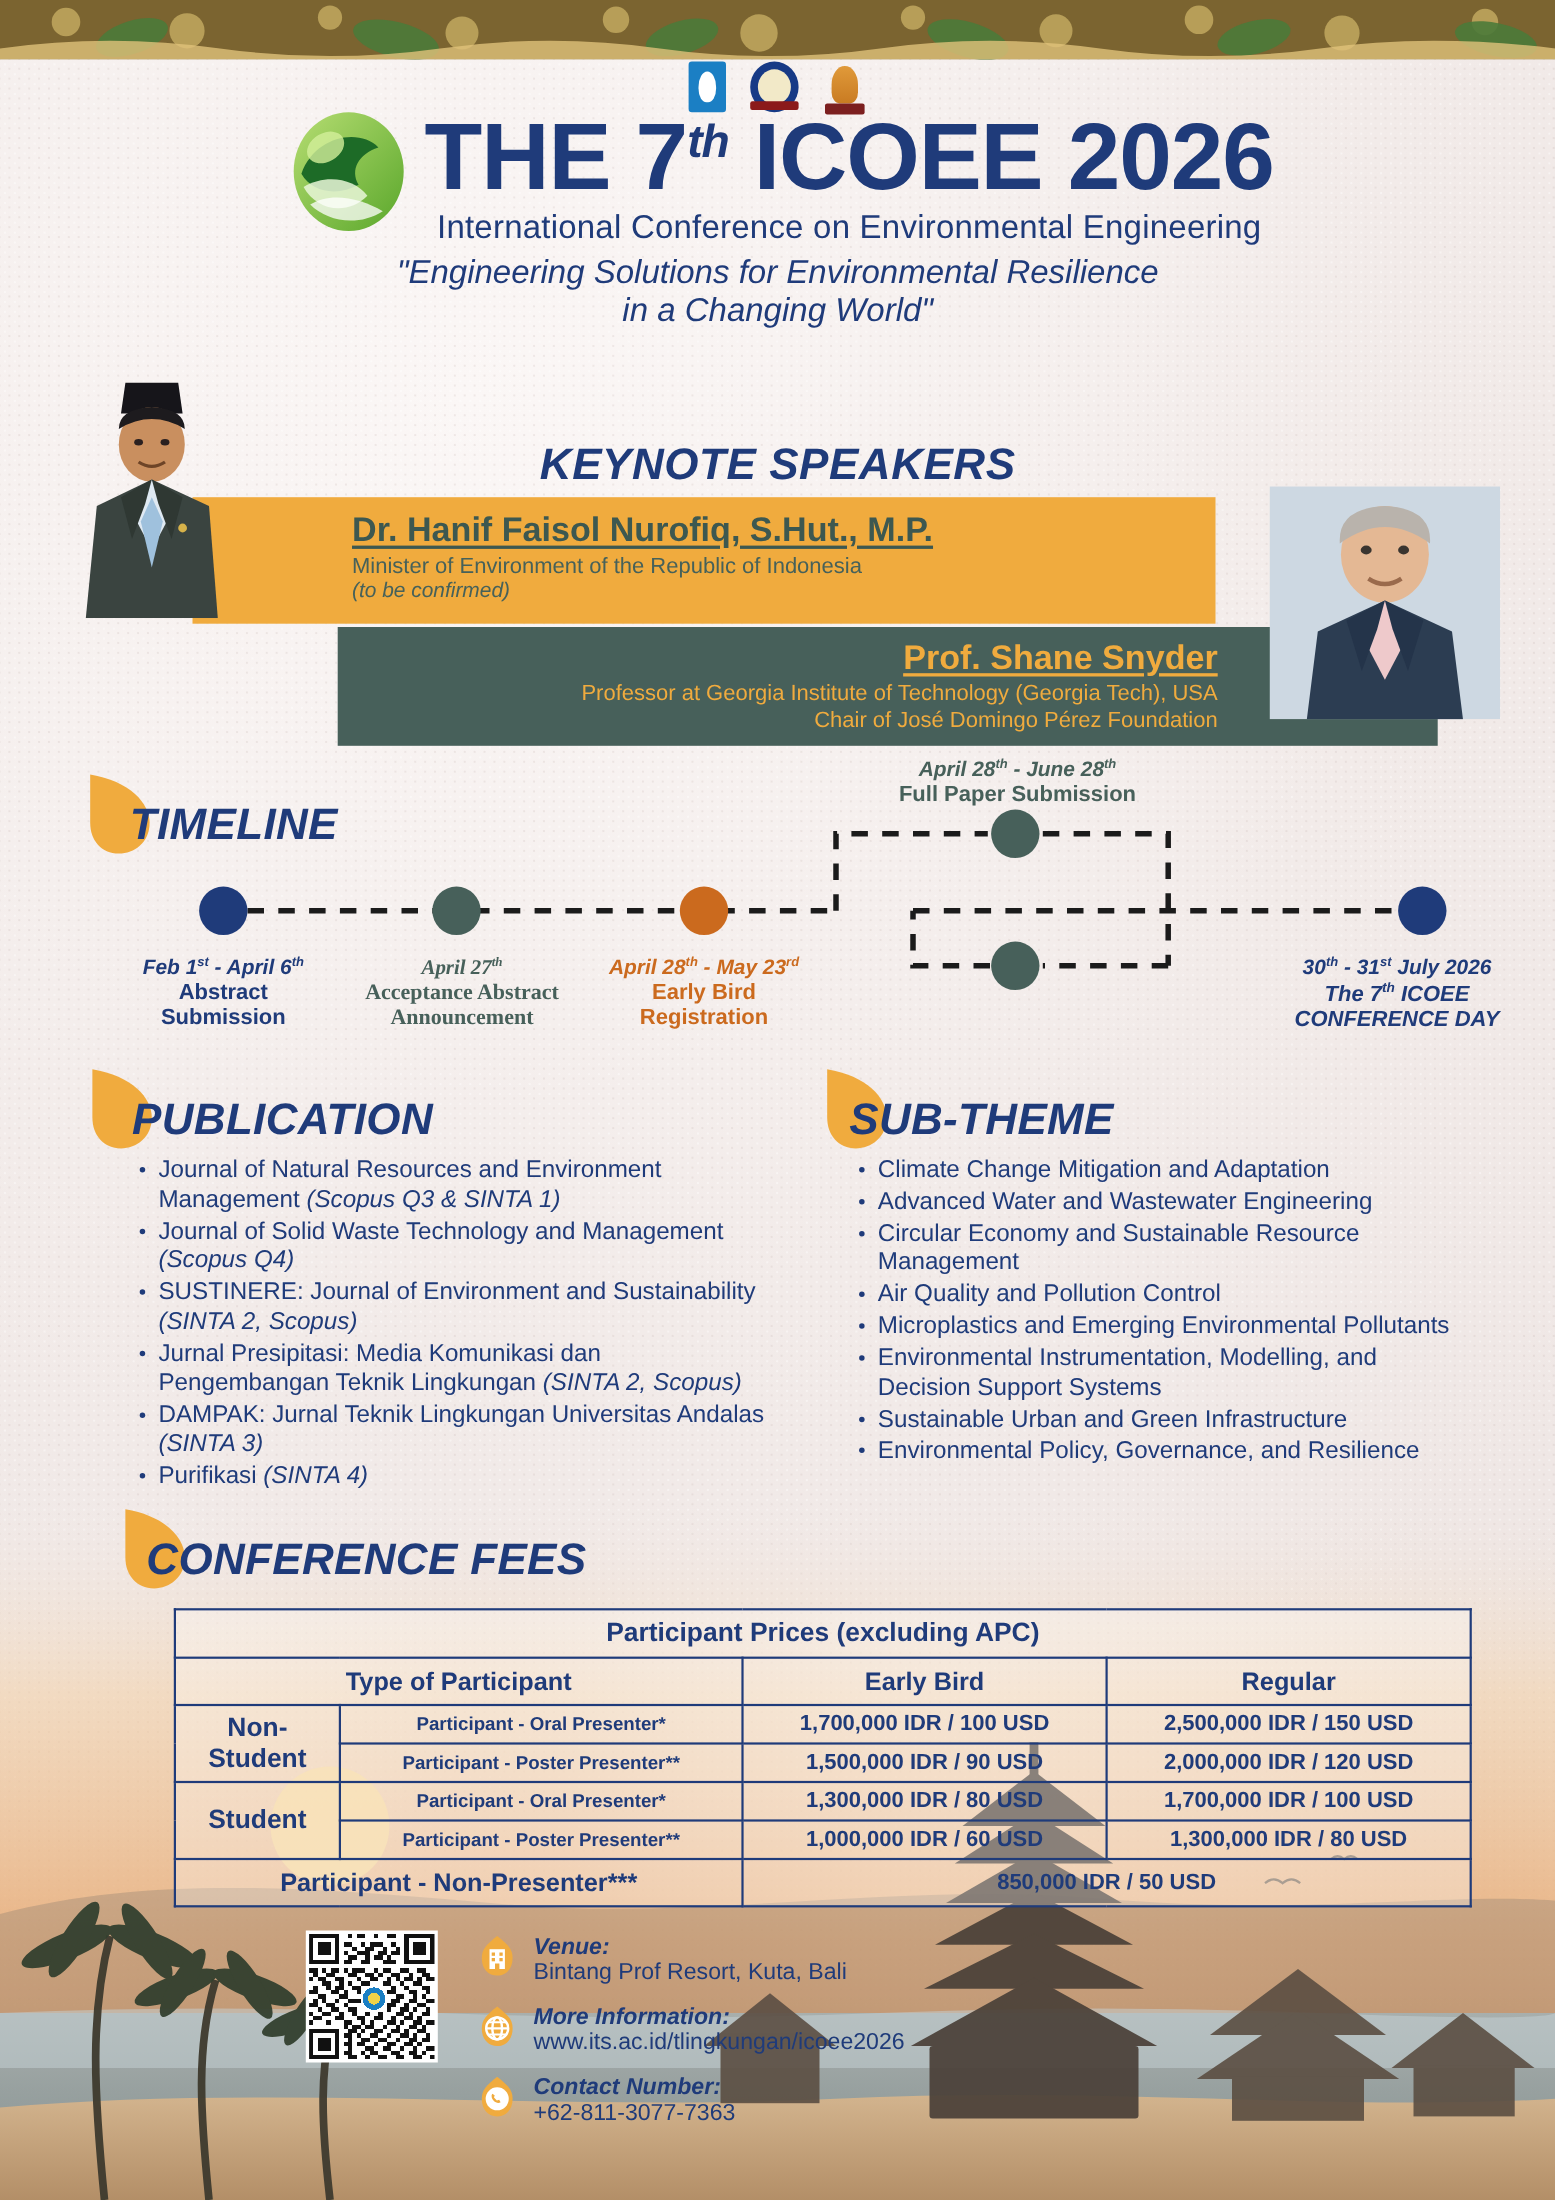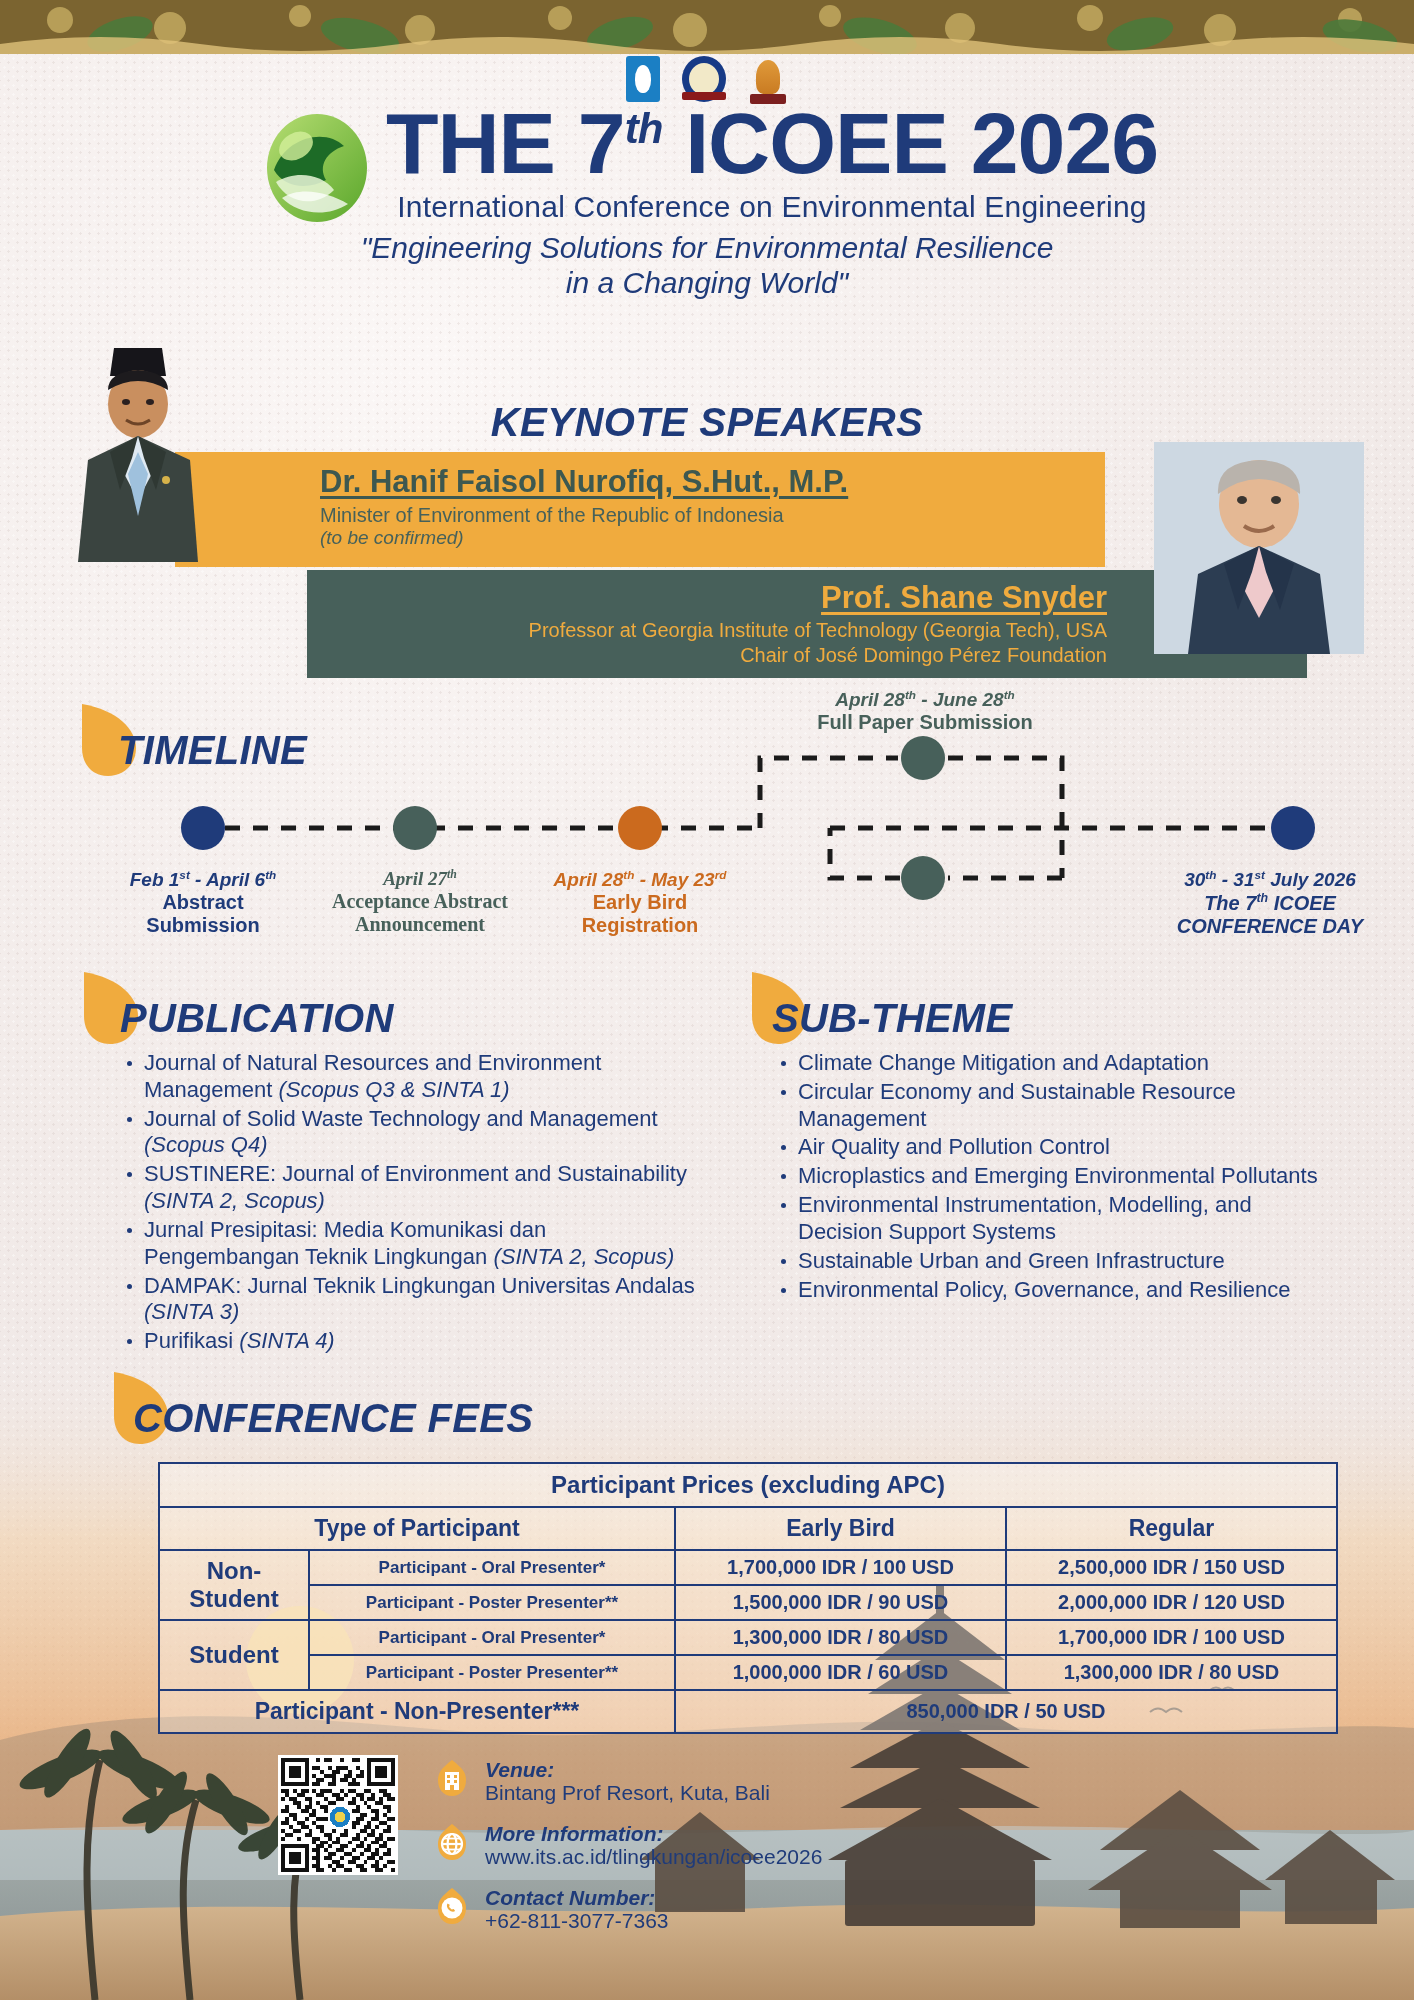--- a/index.html
+++ b/index.html
@@ -47,21 +47,21 @@
   .logo-its .glyph{width:16px;height:28px;background:#fff;border-radius:50% 50% 45% 45%;}
   .logo-round{width:44px;height:46px;border-radius:50%;background:radial-gradient(circle,#f5d33a 0%,#e8c11e 40%,#173a86 42%,#173a86 100%);position:relative;}
   .logo-round .inner{position:absolute;inset:7px;border-radius:50%;background:#f2e9c8;}
   .logo-round .band{position:absolute;left:0;right:0;bottom:2px;height:8px;background:#8b1a1a;border-radius:2px;}
   .logo-ganesha{width:40px;height:48px;position:relative;}
   .logo-ganesha .body{position:absolute;left:8px;top:4px;width:24px;height:34px;background:linear-gradient(180deg,#e09a3a,#c97b22);border-radius:50% 50% 30% 30%;}
   .logo-ganesha .base{position:absolute;left:2px;bottom:0;width:36px;height:10px;background:#7c1f1f;border-radius:2px;}
 
   
   .hdr{position:absolute;top:100px;left:0;width:1414px;z-index:5;text-align:center;}
-  .hdr-main{display:flex;align-items:flex-end;justify-content:center;gap:8px;}
+  .hdr-main{display:flex;align-items:flex-start;justify-content:center;gap:8px;}
   .icoee-logo{width:122px;height:112px;flex:0 0 auto;position:relative;}
   .title-h1{
     font-family:"Liberation Sans", sans-serif;
     font-size:86px;font-weight:bold;color:#1f3b7a;letter-spacing:-1px;line-height:1;
     white-space:nowrap;
   }
   .title-h1 sup{font-size:42px;font-style:italic;font-weight:bold;vertical-align:super;}
   .subtitle{font-size:30px;color:#1f3b7a;margin-top:4px;letter-spacing:.2px;}
   .theme{font-size:30px;color:#1f3b7a;font-style:italic;line-height:1.18;margin-top:6px;}
 
@@ -413,20 +413,21 @@
 <div class="flame" style="left:748px;top:968px;">
   <svg width="62" height="78" viewBox="0 0 62 78">
       <path d="M4,4 C40,10 58,30 58,48 C58,66 44,76 30,76 C14,76 4,64 4,48 Z" fill="#f0ab3e"></path>
     </svg>
 </div>
 <div class="sec-title" style="left:772px;top:996px;">SUB-THEME</div>
 
 <div class="col-list" style="left:772px;top:1050px;width:560px;">
   <ul>
     <li><span>Climate Change Mitigation and Adaptation</span></li>
+    <li><span>Advanced Water and Wastewater Engineering</span></li>
     <li><span>Circular Economy and Sustainable Resource Management</span></li>
     <li><span>Air Quality and Pollution Control</span></li>
     <li><span>Microplastics and Emerging Environmental Pollutants</span></li>
     <li><span>Environmental Instrumentation, Modelling, and Decision Support Systems</span></li>
     <li><span>Sustainable Urban and Green Infrastructure</span></li>
     <li><span>Environmental Policy, Governance, and Resilience</span></li>
   </ul>
 </div>
 
 <div class="flame" style="left:110px;top:1368px;">

